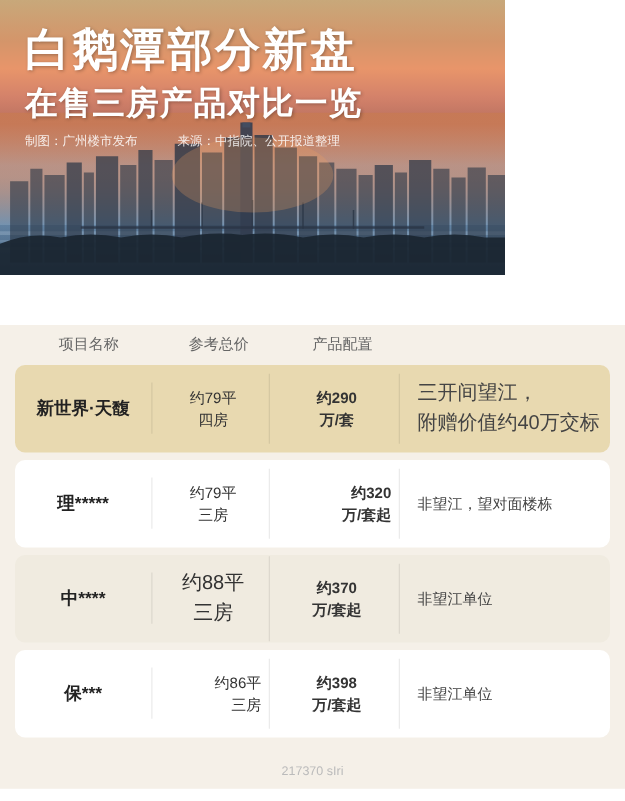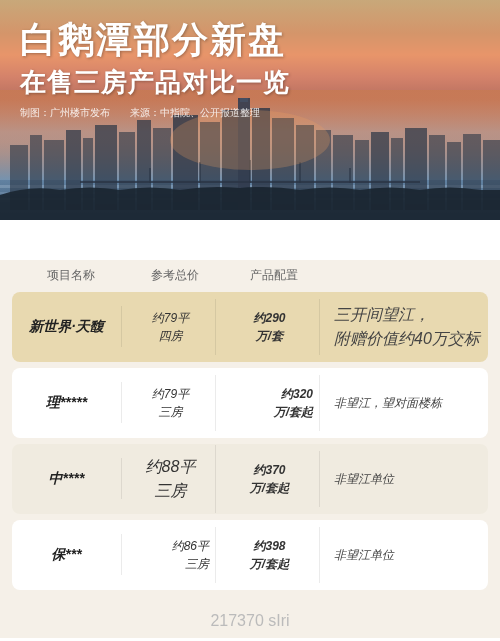--- a/index.html
+++ b/index.html
@@ -6,21 +6,21 @@
     body {
       width: 500px;
       height: 641px;
       overflow: hidden;
       font-family: 'PingFang SC', 'Microsoft YaHei', sans-serif;
       background: #fff;
     }
 
     .hero-section {
       position: relative;
-      width: 500px;
+      width: 404px;
       height: 220px;
       overflow: hidden;
     }
 
     .hero-bg {
       width: 100%;
       height: 100%;
       background: linear-gradient(
         to bottom,
         #c8a87a 0%,
@@ -73,21 +73,21 @@
       margin-top: 4px;
       text-shadow: 1px 1px 3px rgba(0,0,0,0.3);
       letter-spacing: 1px;
     }
 
     .source-line {
       font-size: 10px;
       color: rgba(255,255,255,0.85);
       margin-top: 6px;
       display: flex;
-      gap: 20px;
+      gap: 32px;
     }
 
     
     .table-section {
       background: #f5f0e8;
       width: 100%;
       padding: 0 12px 12px 12px;
     }
 
     .table-header {
@@ -106,21 +106,20 @@
       line-height: 1.3;
     }
 
     .table-row {
       display: grid;
       grid-template-columns: 110px 90px 100px 1fr;
       gap: 4px;
       margin-bottom: 6px;
       align-items: center;
       min-height: 70px;
-      font-style: italic;
     }
 
     .table-row.highlight {
       background: #e8d9b0;
       border-radius: 8px;
       overflow: hidden;
     }
 
     .table-row.normal {
       background: #fff;
@@ -293,14 +292,14 @@
     <div class="cell project-name" style="font-size:14px; font-weight:700;">保***</div>
     <div class="cell area" style="white-space:pre-line; font-size:12px;text-align:right;">约86平
 三房</div>
     <div class="cell price" style="white-space:pre-line; font-size:12px;">约398
 万/套起</div>
     <div class="cell feature" style="font-size:12px;">非望江单位</div>
   </div>
 </div>
 
 <div style="background:#f5f0e8; padding: 4px 12px 8px 12px; display:flex; justify-content:center;">
-  <span style="font-size:16px; color:#bbb;text-align:right;">217370 sIri</span>
+  <span style="font-size:10px; color:#bbb;text-align:right;">217370 sIri</span>
 </div>
 
 </body></html>

